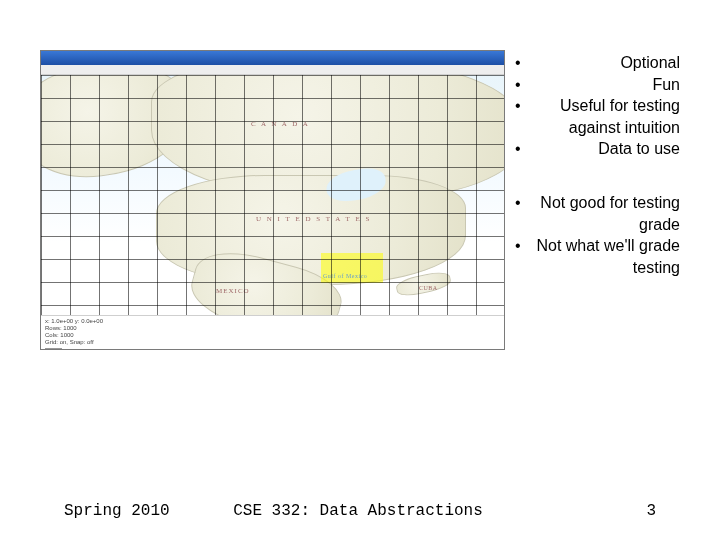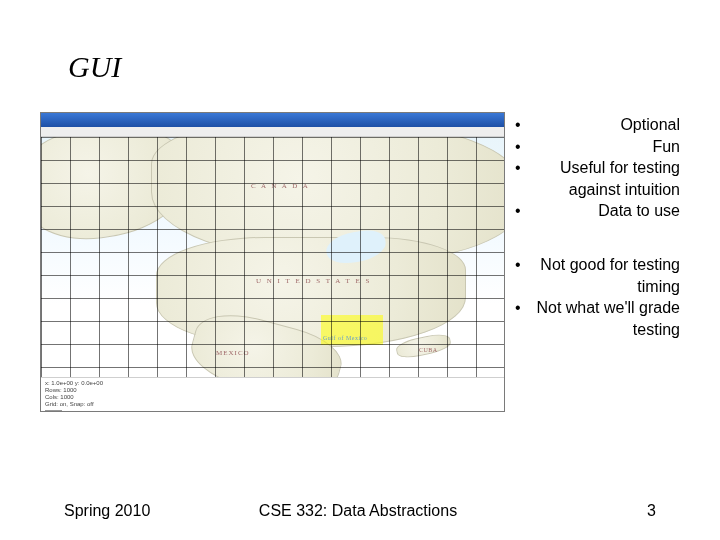--- a/index.html
+++ b/index.html
@@ -160,33 +160,32 @@
   }
   .b-text { flex: 1; text-align: right; }
   .footer {
     position: absolute;
     left: 0; right: 0;
     bottom: 20px;
     display: flex;
     justify-content: space-between;
     align-items: baseline;
     padding: 0 64px 0 64px;
-    font-family: Liberation Sans, sans-serif;
+    font-family: Liberation Mono, monospace;
     font-size: 16px;
     color: #000;
     margin-top: 32px;
   }
   .footer .center { position:absolute; left:0; right:4px; text-align:center; }
 </style>
 </head>
 <body>
 
 <div class="slide">
 
-  <h1 class="title">GUI</h1>
 
   <div class="content-row">
 
     <div class="map-box">
       <div class="map-titlebar"></div>
       <div class="map-toolbar"></div>
 
       <div class="map-canvas">
         <div class="land alaska"></div>
         <div class="land canada"></div>
@@ -229,21 +228,21 @@
             <span class="b-text">Useful for testing against intuition</span>
           </div>
         <div class="b-item">
             <span class="b-dot">•</span>
             <span class="b-text">Data to use</span>
           </div>
       </div>
       <div class="bullet-block">
         <div class="b-item">
             <span class="b-dot">•</span>
-            <span class="b-text">Not good for testing timing</span>
+            <span class="b-text">Not good for testing grade</span>
           </div>
         <div class="b-item">
             <span class="b-dot">•</span>
             <span class="b-text">Not what we'll grade testing</span>
           </div>
       </div>
     </div>
 
   </div>
 

